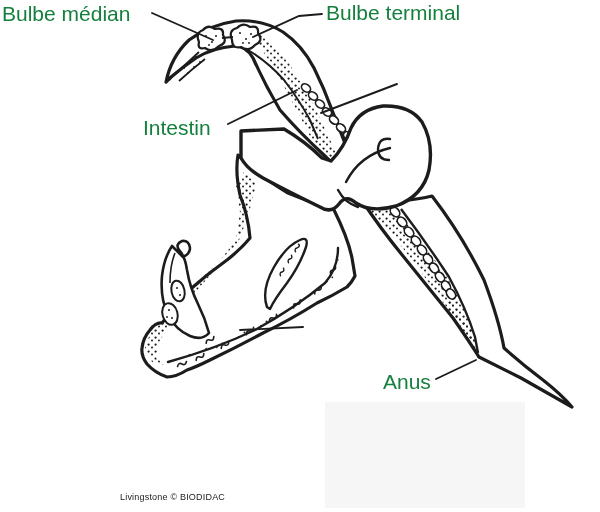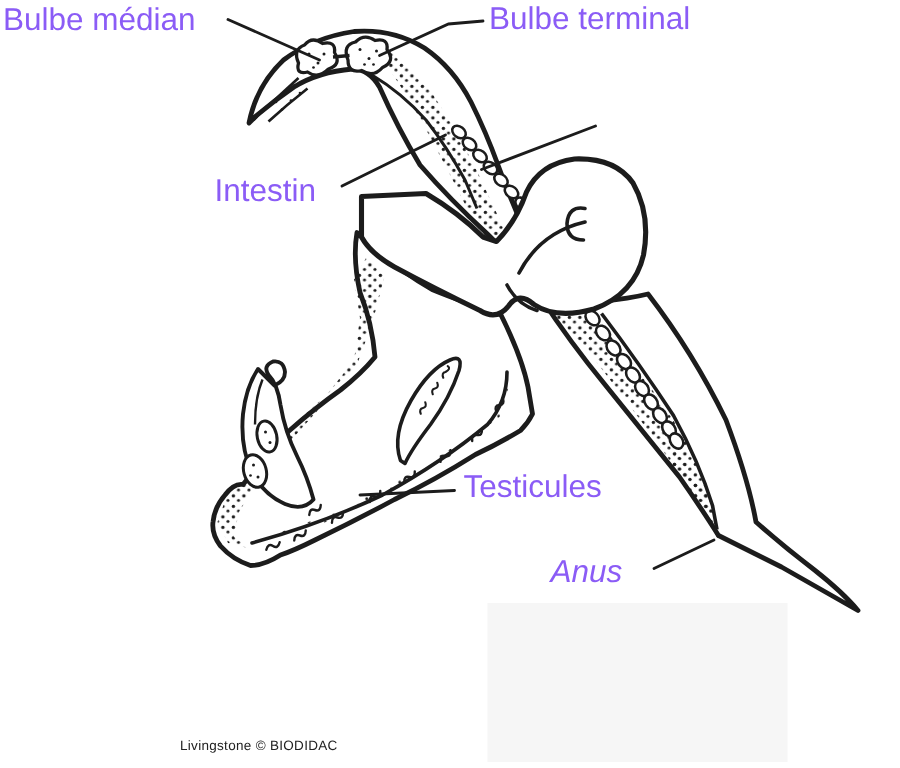--- a/index.html
+++ b/index.html
@@ -1,25 +1,25 @@
 <!DOCTYPE html>
 <html><head>
 <meta charset="utf-8">
 <style>
   html,body{margin:0;padding:0;background:#fff;}
   #stage{position:relative;width:600px;height:512px;background:#ffffff;overflow:hidden;
          font-family:"Liberation Sans",sans-serif;}
   #stage svg{position:absolute;left:0;top:0;}
-  .lbl{position:absolute;font-size:21px;line-height:1.1;color:#8b5cf6;white-space:nowrap;}
+  .lbl{position:absolute;font-size:21px;line-height:1.1;color:#15803d;white-space:nowrap;}
   #lbl-bulbe-median{left:2px;top:2px;}
   #lbl-bulbe-terminal{left:326px;top:1px;text-align:right;}
   #lbl-intestin{left:143px;top:116px;}
   #lbl-uterus{left:401px;top:63px;}
   #lbl-testicules{left:309px;top:313px;}
-  #lbl-anus{left:367px;top:370px;font-style:italic;}
+  #lbl-anus{left:383px;top:370px;}
   #credit{position:absolute;left:120px;top:492px;font-size:9px;font-weight:normal;
           color:#222;letter-spacing:.2px;white-space:nowrap;}
 </style>
 </head>
 <body>
 
 <div id="stage">
 
 <svg width="600" height="512" viewBox="0 0 600 512">
   <defs>
@@ -190,16 +190,15 @@
     <path d="M228,124 L297,90"></path>
     <path d="M397,84 L321,113"></path>
     <path d="M303,327 L240,330"></path>
     <path d="M436,379 L476,360"></path>
   </g>
 </svg>
 
   <div class="lbl" id="lbl-bulbe-median">Bulbe médian</div>
   <div class="lbl" id="lbl-bulbe-terminal">Bulbe terminal</div>
   <div class="lbl" id="lbl-intestin">Intestin</div>
-  <div class="lbl" id="lbl-testicules">Testicules</div>
   <div class="lbl" id="lbl-anus">Anus</div>
   <div id="credit">Livingstone © BIODIDAC</div>
 </div>
 
 </body></html>

